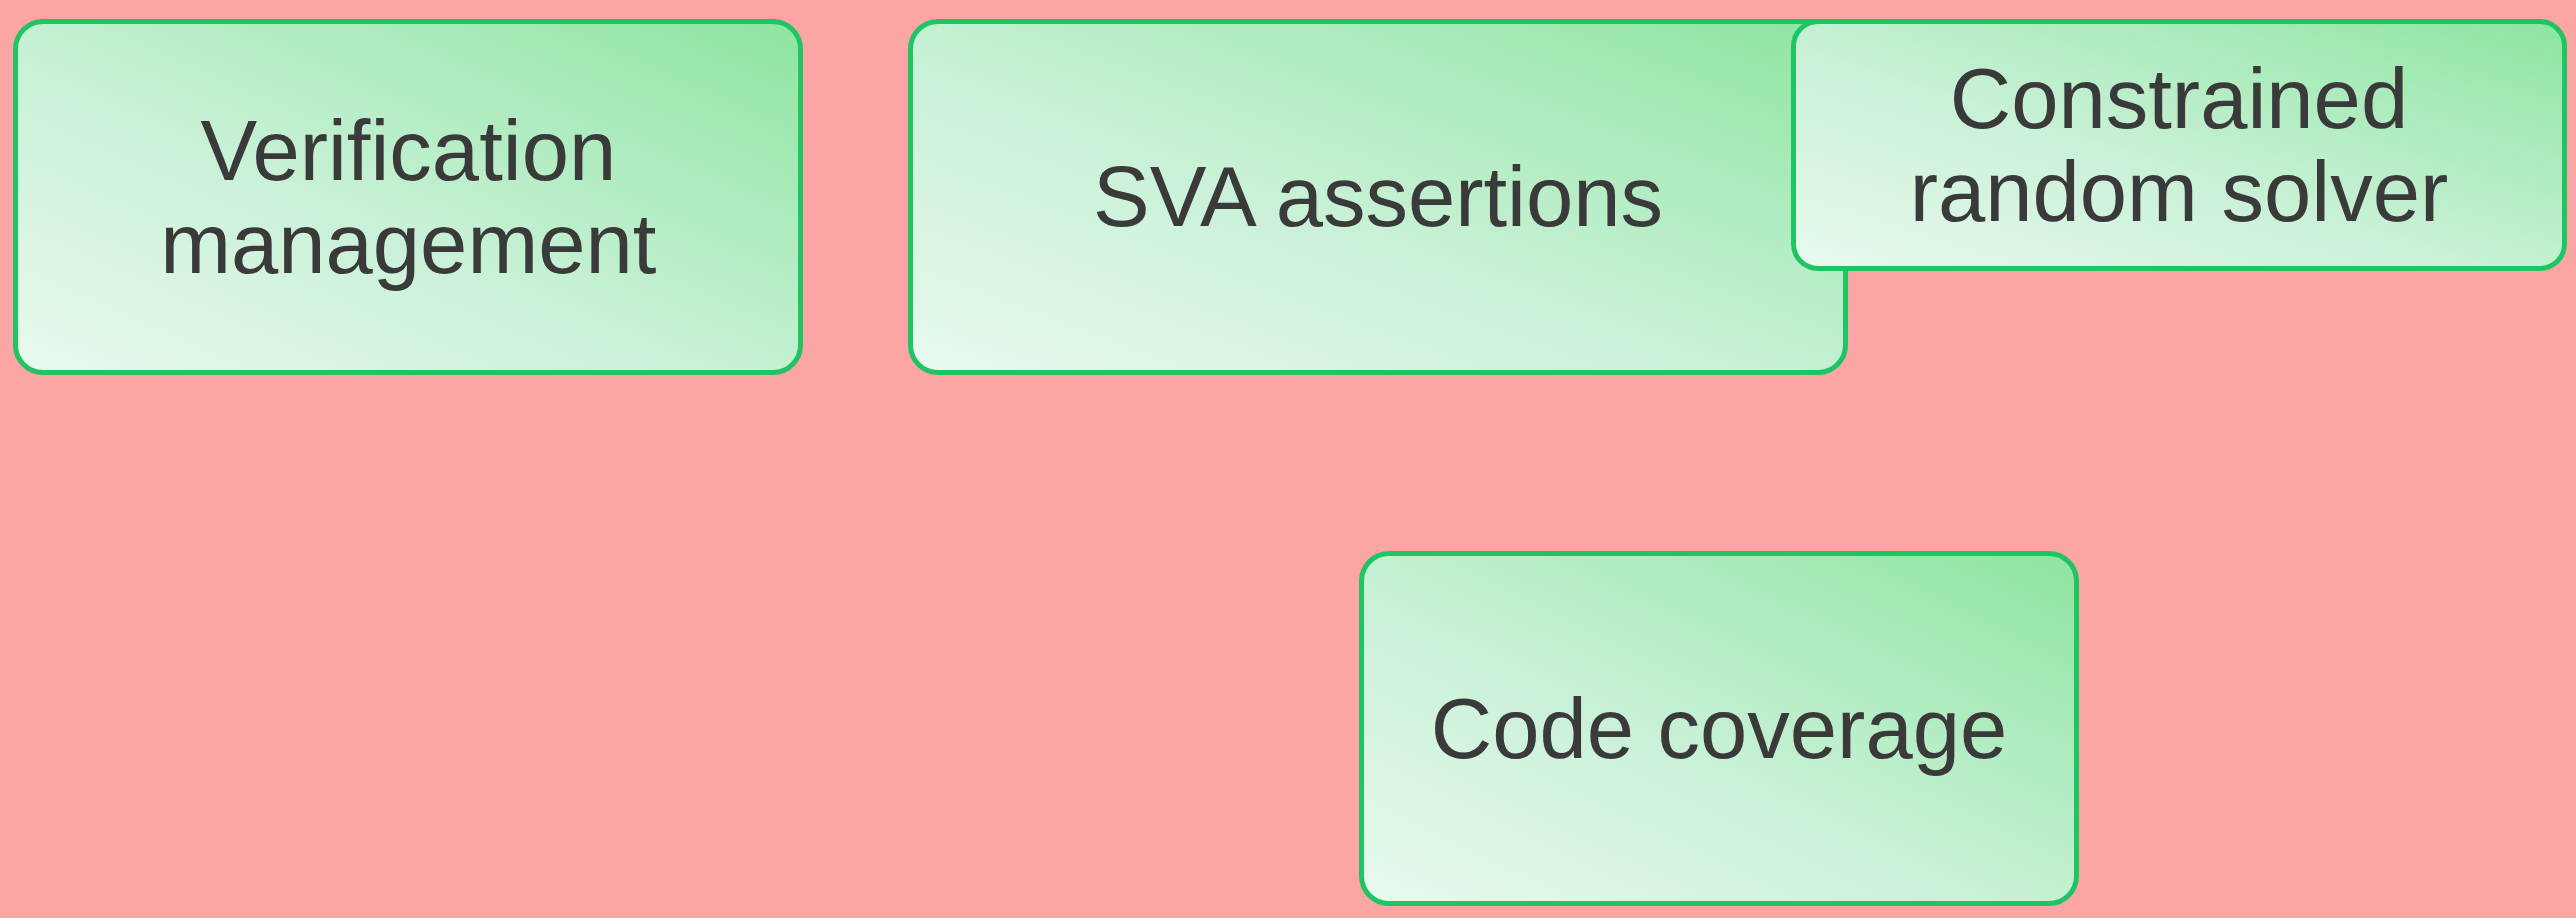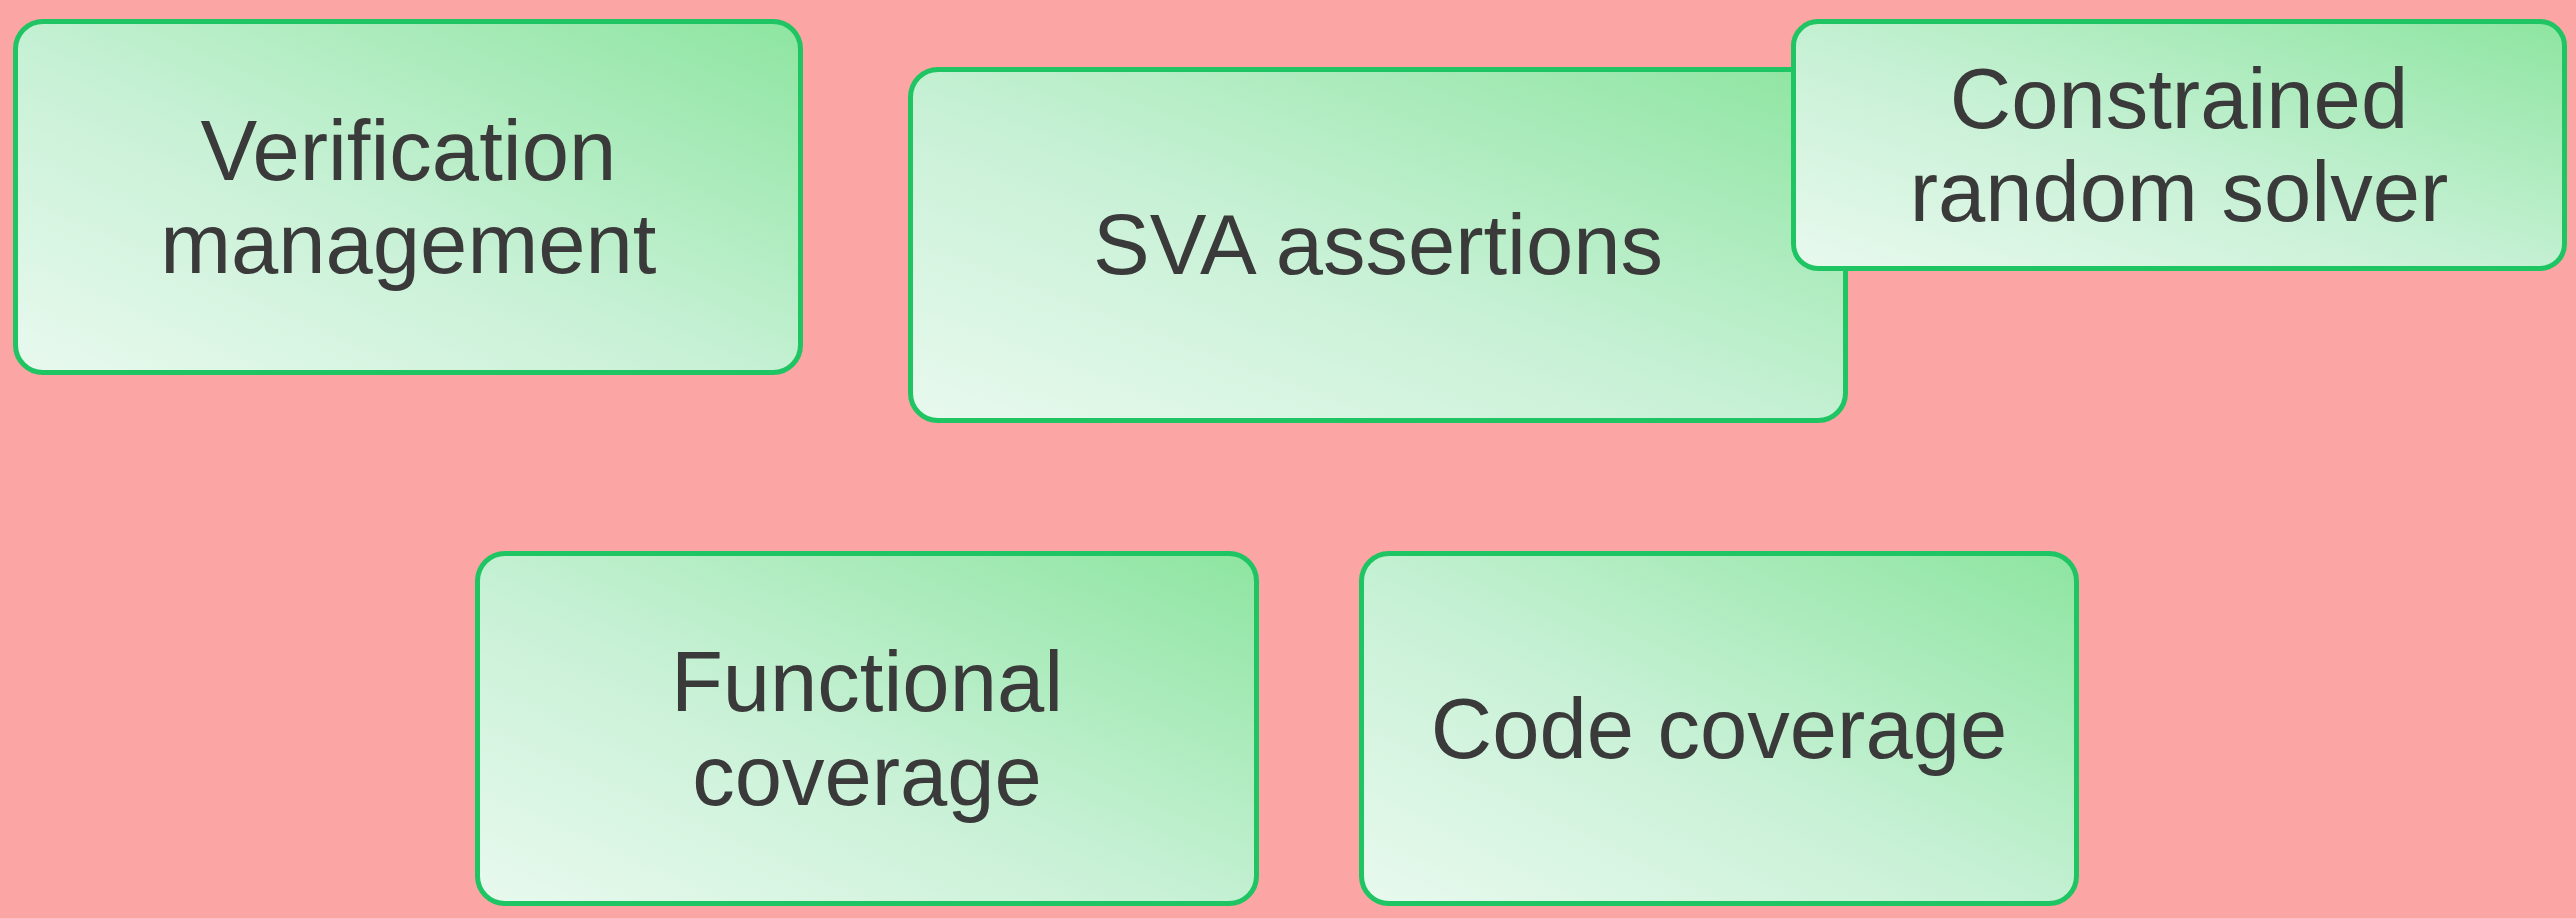--- a/index.html
+++ b/index.html
@@ -29,21 +29,21 @@
   .box-label {
     color: #3a3a3a;
     font-size: 85px;
     line-height: 1.1;
     white-space: pre-line;
     letter-spacing: 0px;
     padding: 0 16.6px;
   }
   
   .b1 { left: 13.3px;   top: 19px;  width: 790px; height: 356px; }
-  .b2 { left: 908px; top: 19px;  width: 940px; height: 356px; margin-top: 48px; }
+  .b2 { left: 908px; top: 19px;  width: 940px; height: 356px; }
   .b3 { left: 1791px; top: 19px;  width: 776px; height: 252px; border-radius: 27px; }
   
   .b4 { left: 475px;  top: 551px; width: 784px; height: 355px; }
   .b5 { left: 1359px; top: 551px; width: 720px; height: 355px; }
 </style>
 </head>
 <body>
 
 <div class="canvas">
 
@@ -54,23 +54,19 @@
 
   <div class="box b2">
     <span class="box-label">SVA assertions</span>
   </div>
 
   <div class="box b3">
     <span class="box-label">Constrained
 random solver</span>
   </div>
 
-  <div class="box b4">
-    <span class="box-label">Functional
-coverage</span>
-  </div>
 
   <div class="box b5">
     <span class="box-label">Code coverage</span>
   </div>
 
 </div>
 
 
 </body></html>

